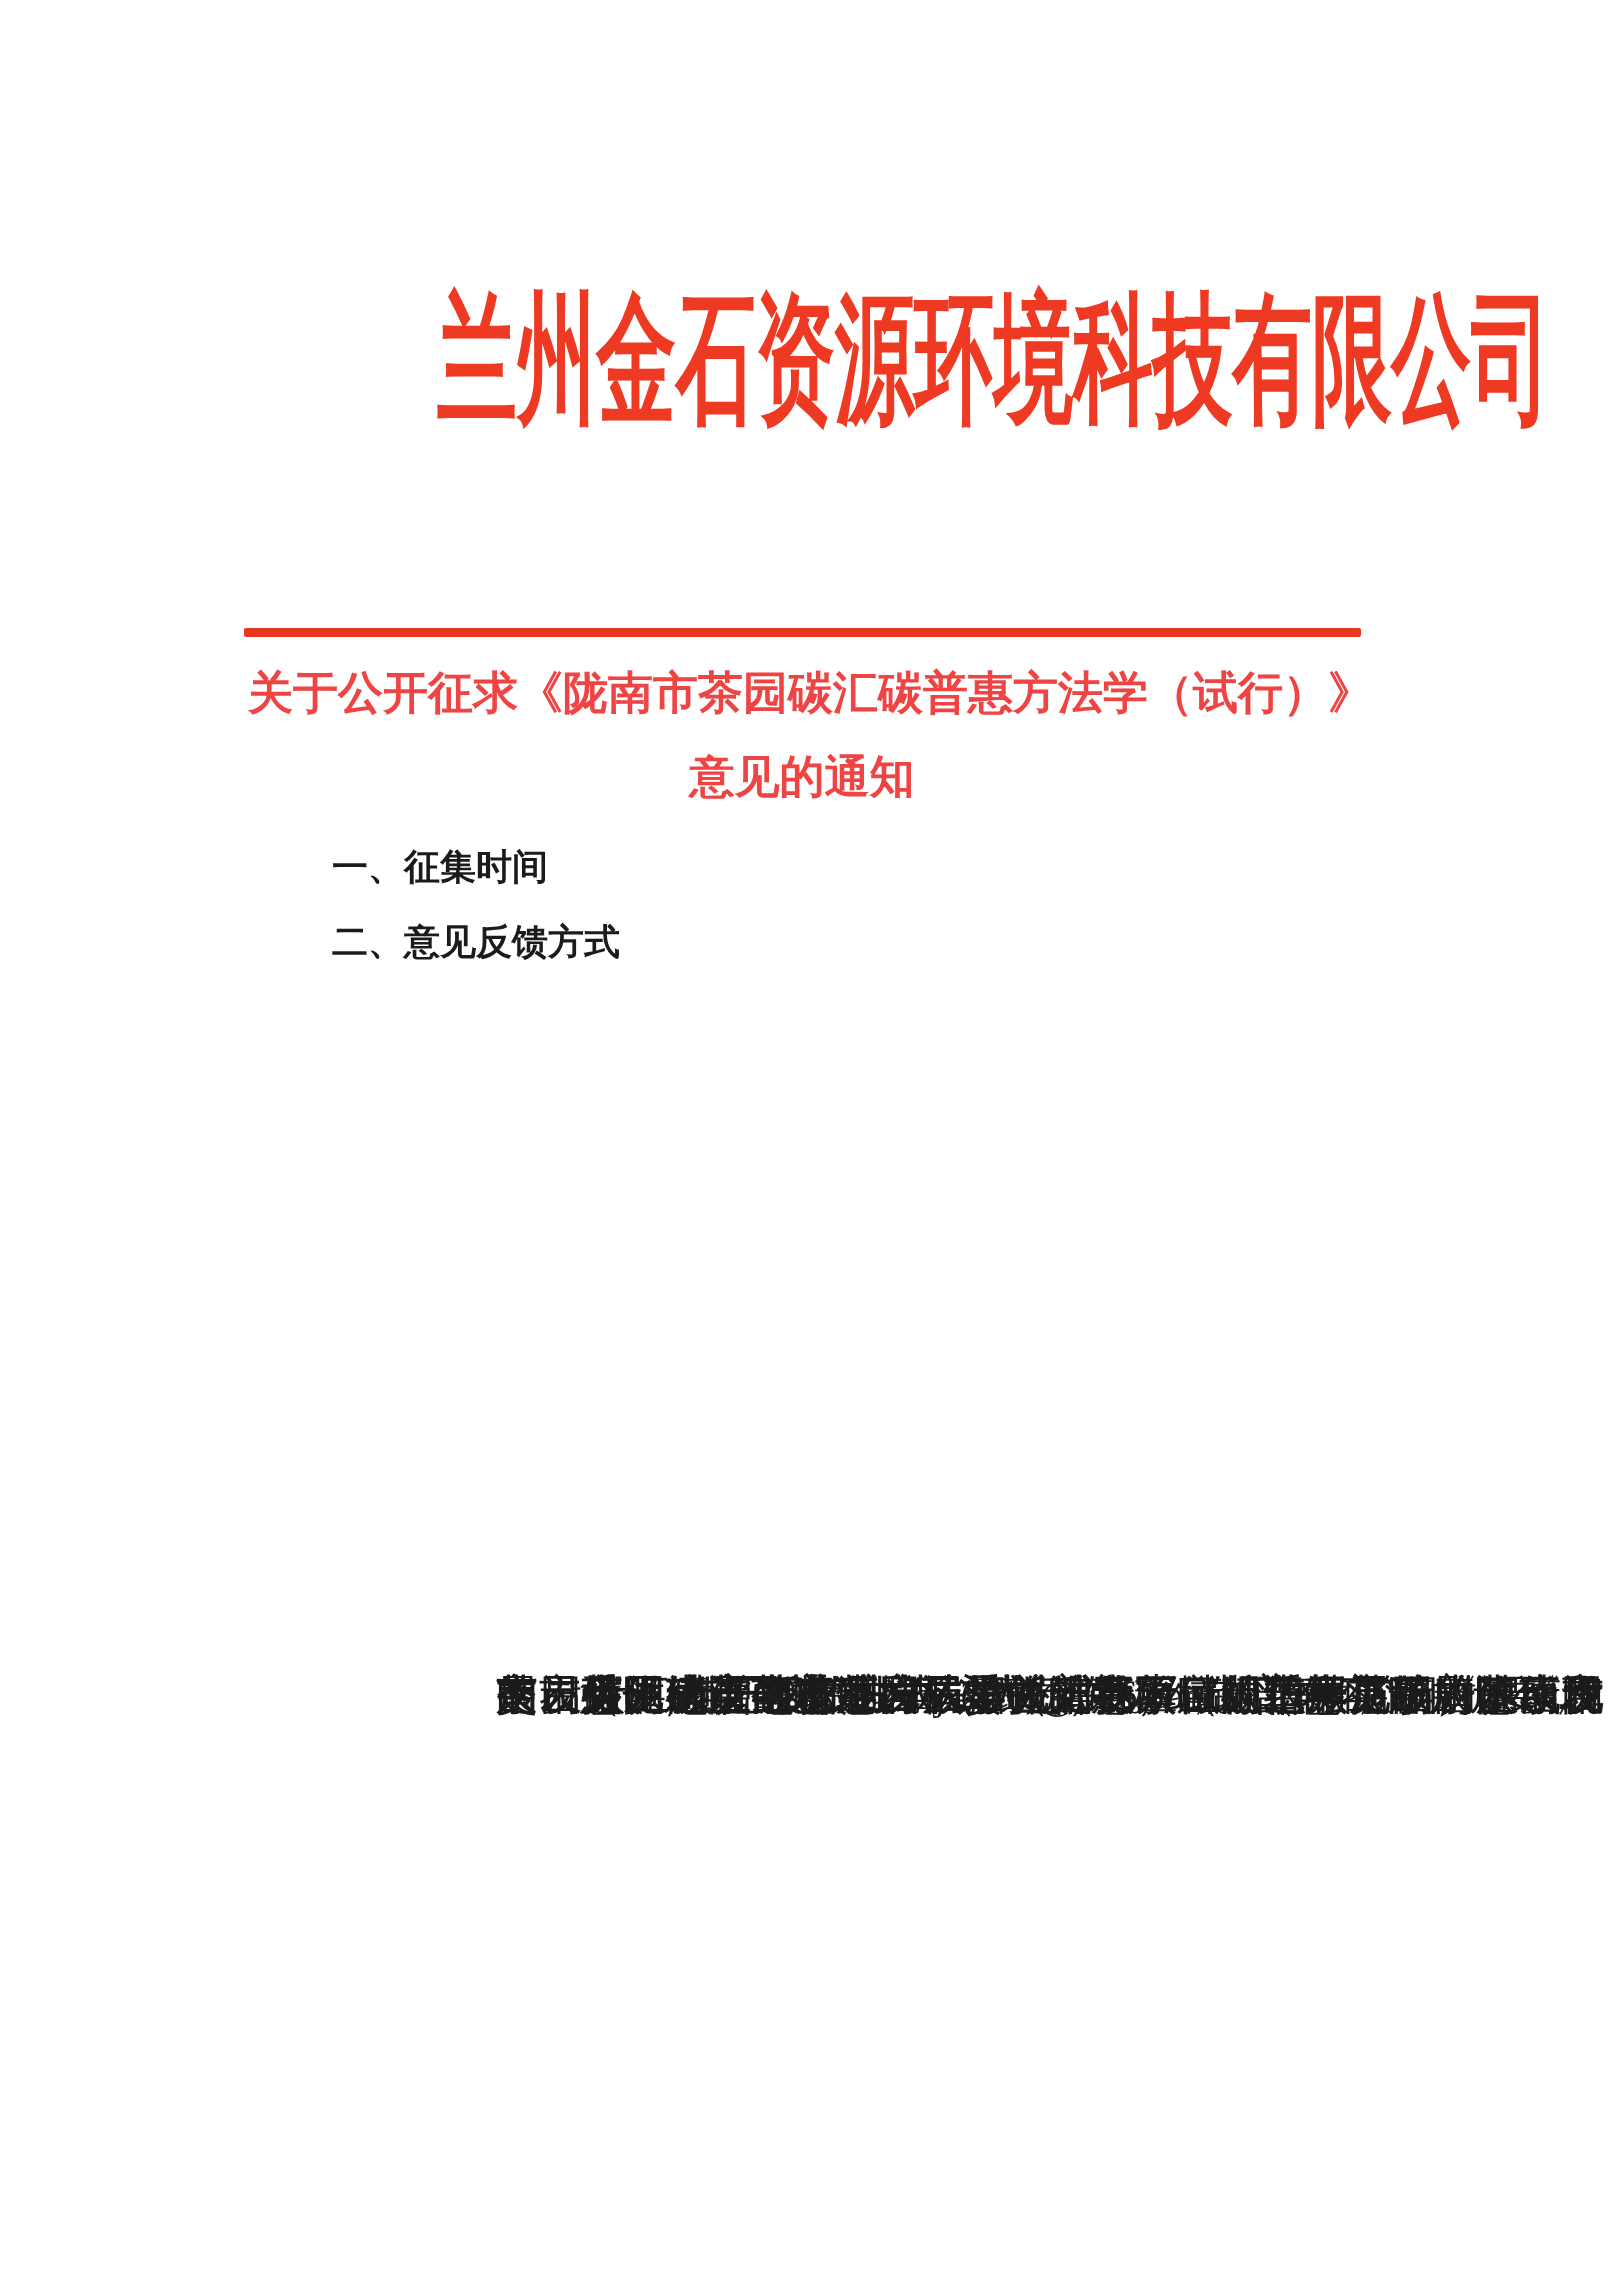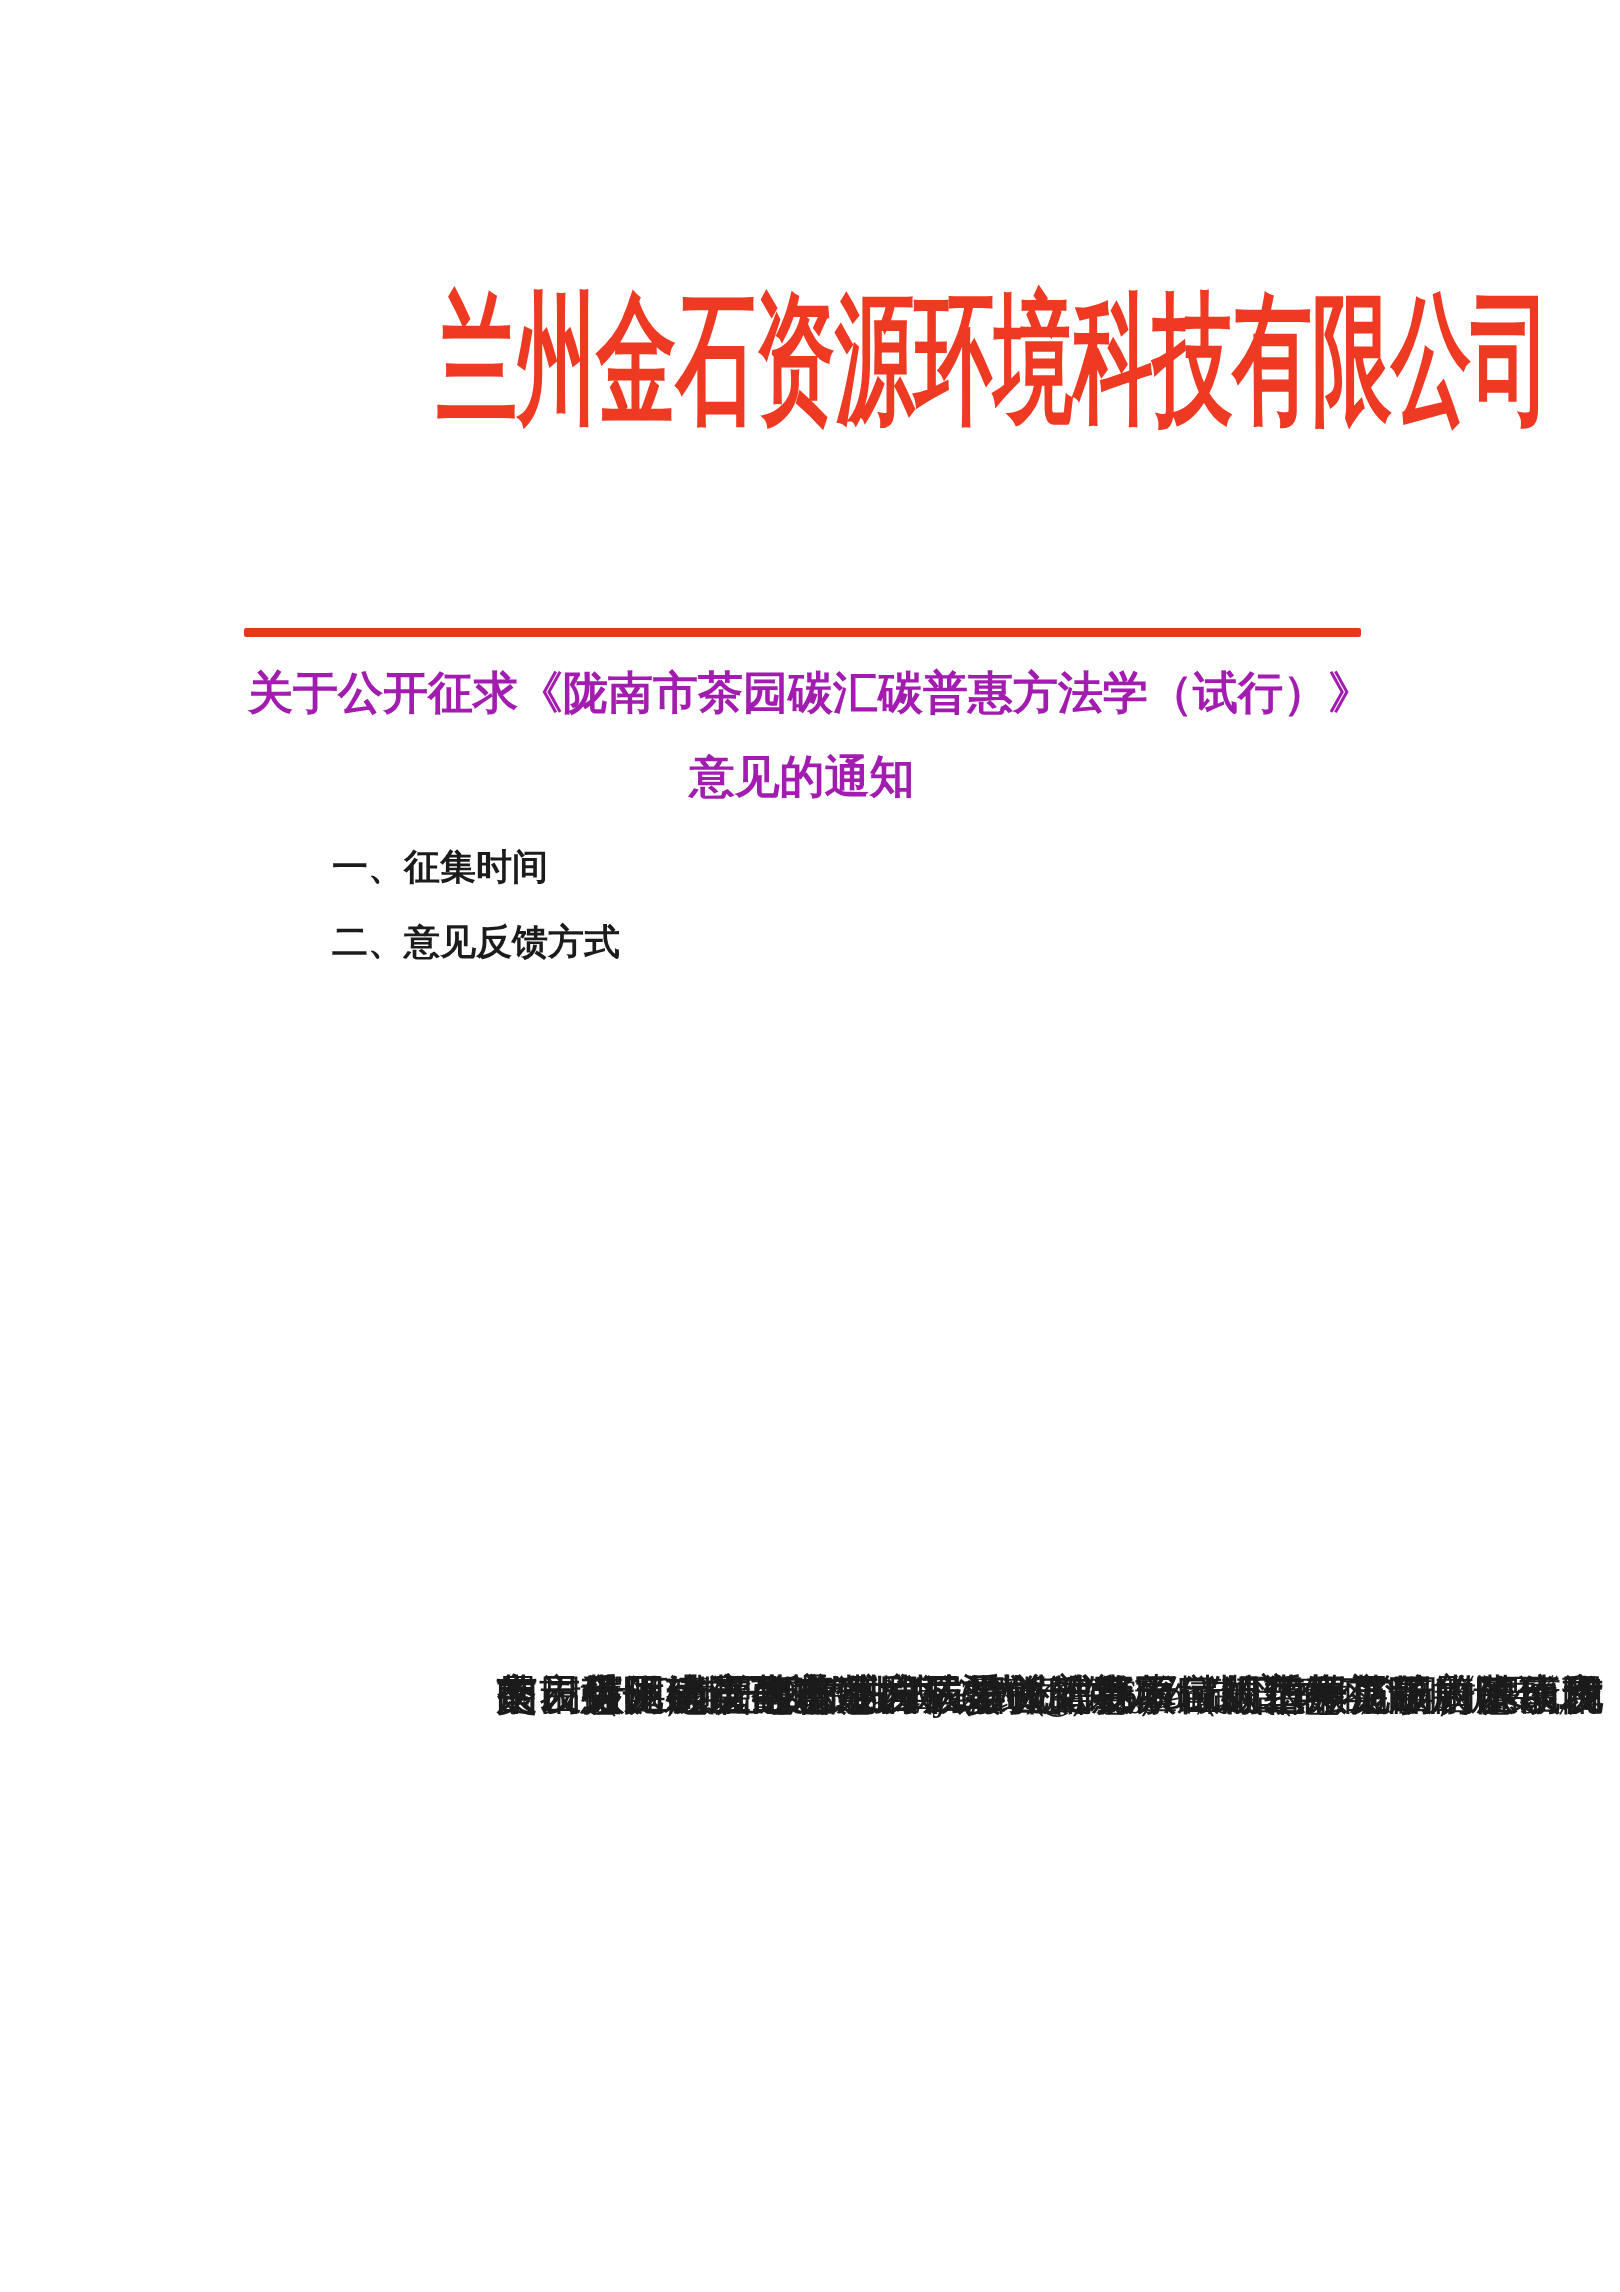--- a/index.html
+++ b/index.html
@@ -43,21 +43,21 @@
   .title {
     position: absolute;
     top: 651px;
     left: 248px;
     width: 1108px;
     text-align: center;
     font-family: "Liberation Serif", serif;
     font-weight: 700;
     font-size: 45px;
     line-height: 84px;
-    color: #a21caf;
+    color: #ef4444;
     white-space: nowrap;
   }
   
   .body {
     position: absolute;
     top: 829px;
     left: 248px;
     width: 1108px;
     font-family: "Liberation Serif", serif;
     font-size: 42px;

